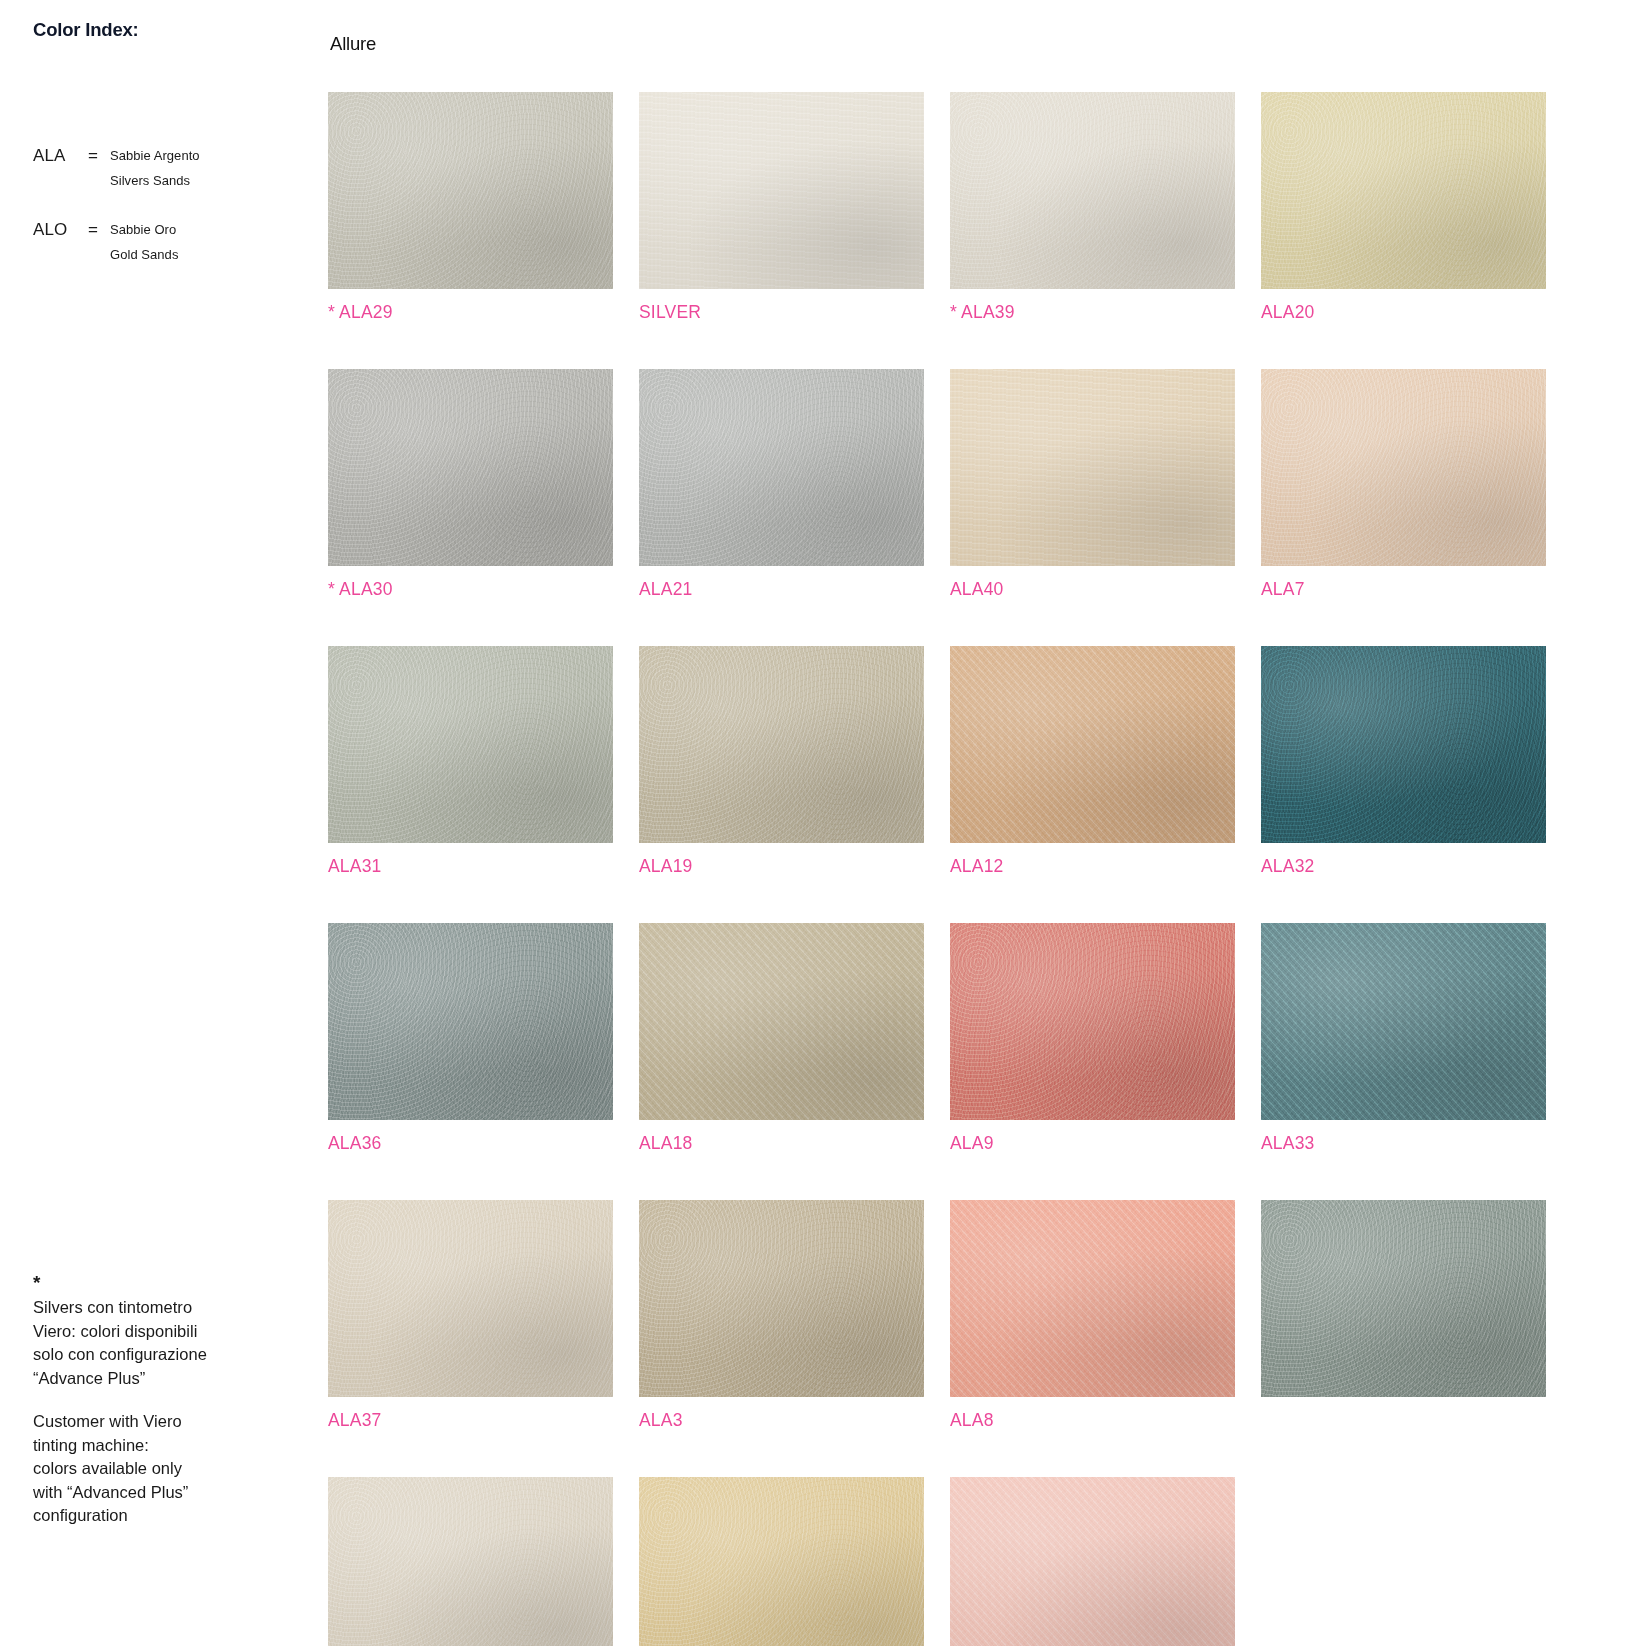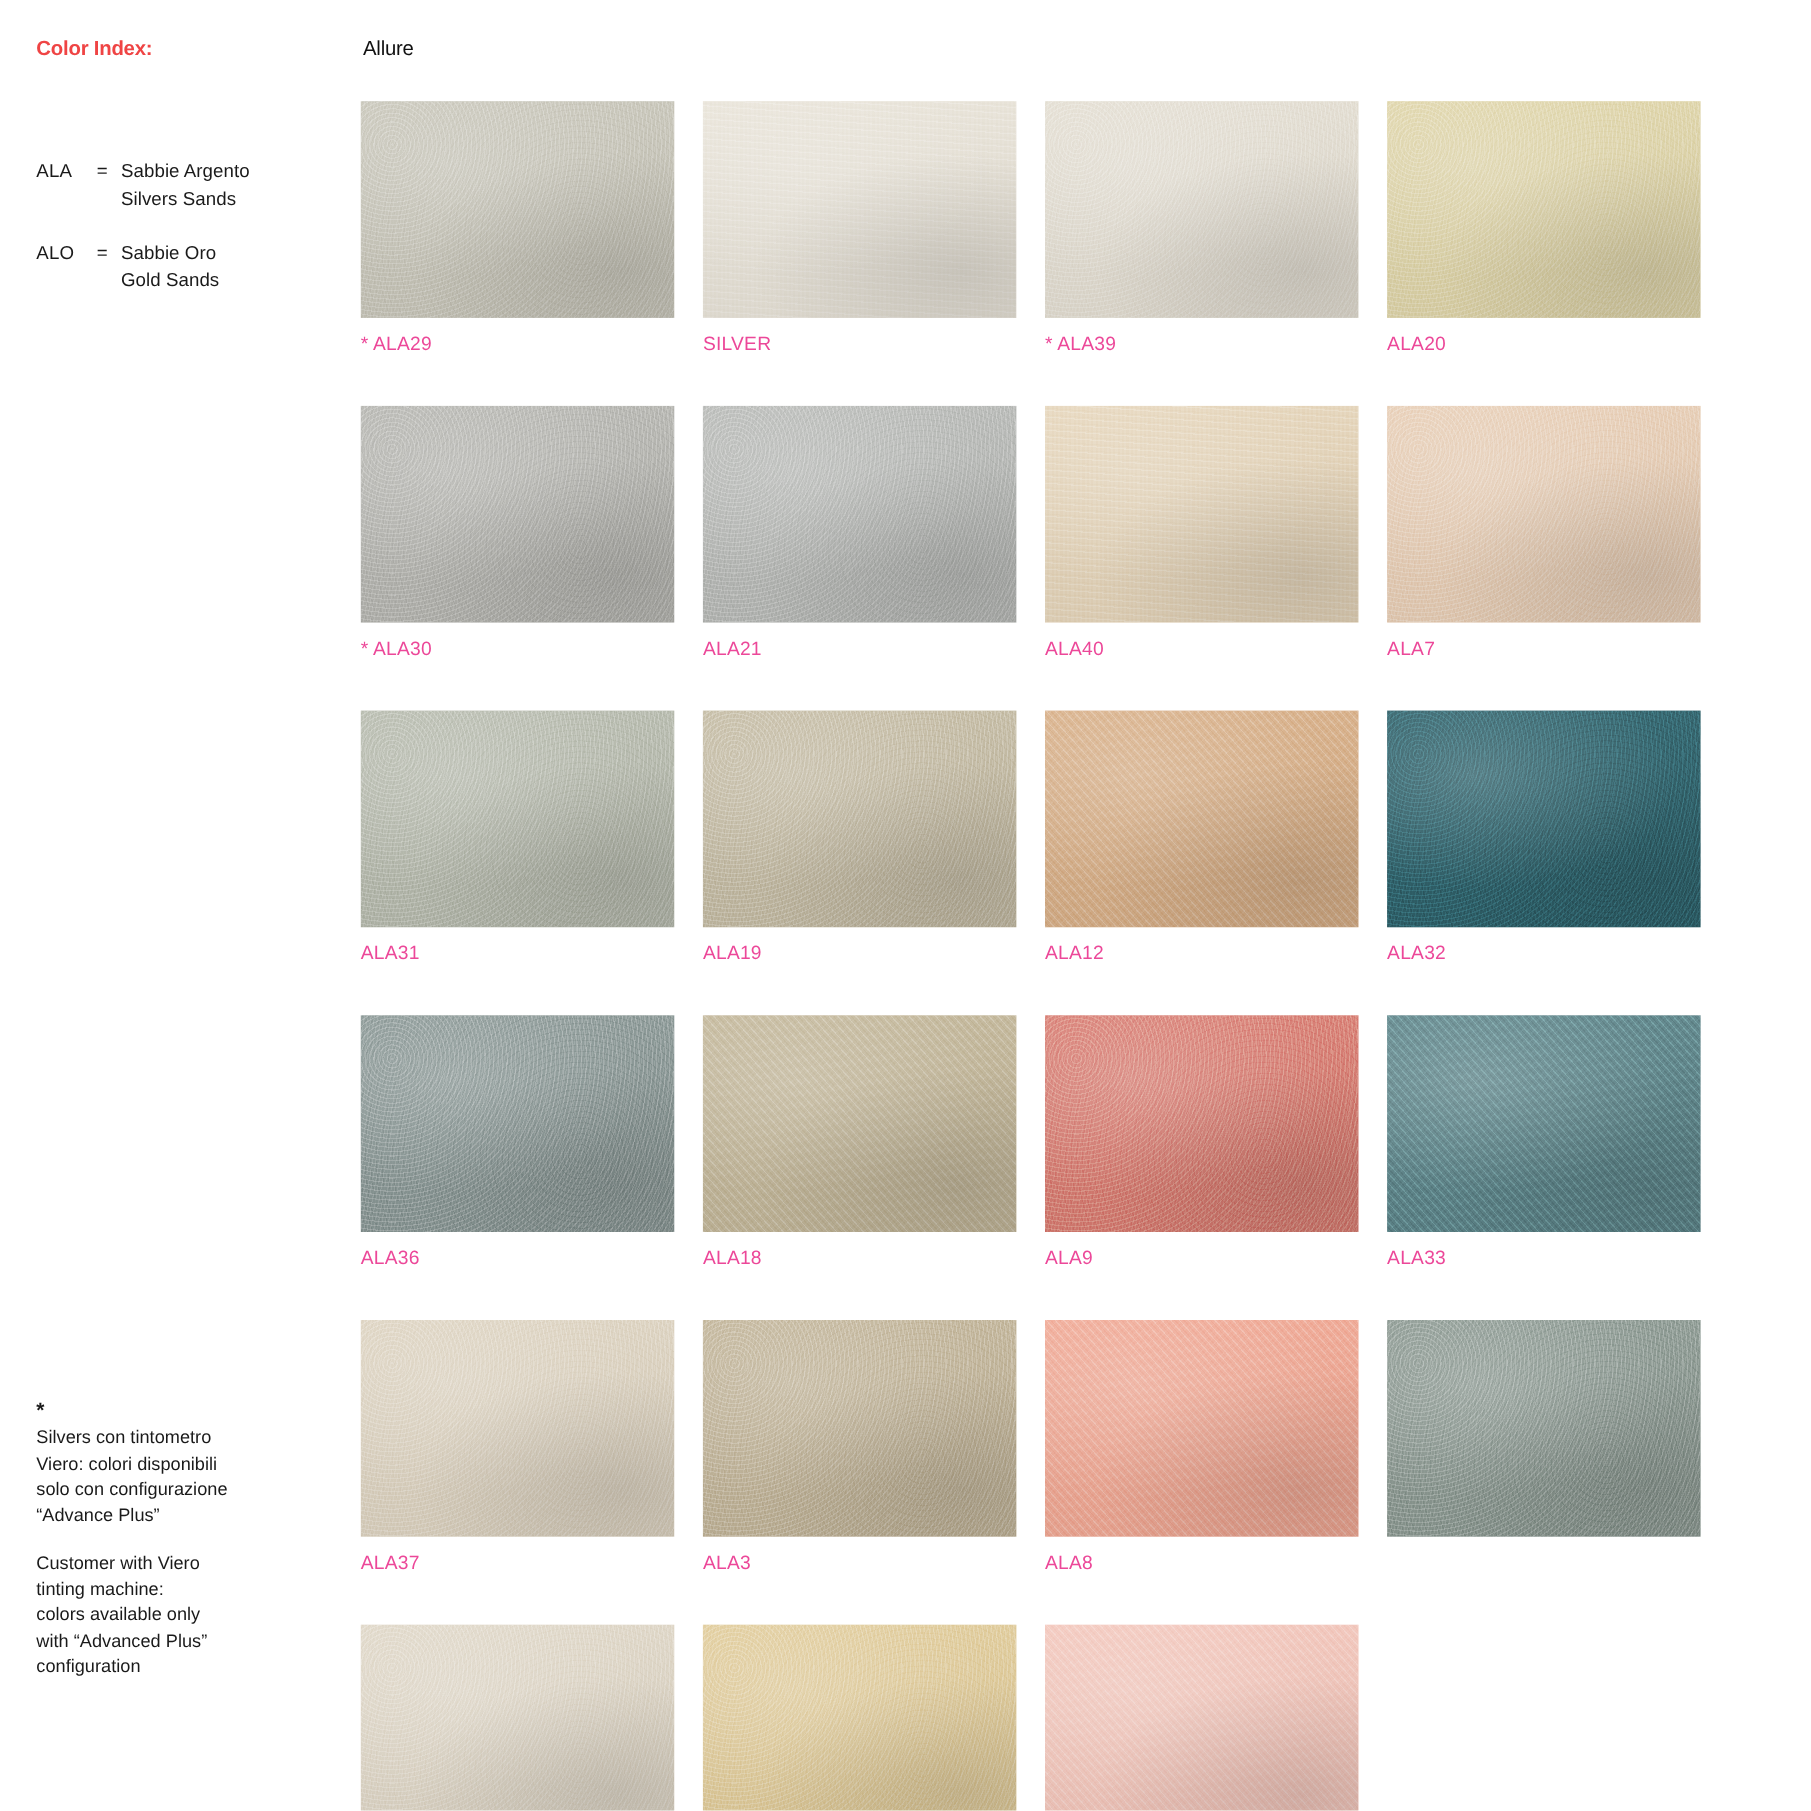--- a/index.html
+++ b/index.html
@@ -10,34 +10,34 @@
     font-family:"Liberation Sans", sans-serif;
     color:#1a1a1a;
     overflow:hidden;
   }
   .page { position:relative; width:1646px; height:1646px; }
 
   
   .sidebar { position:absolute; left:33px; top:0; width:282px; height:1646px; }
 
   .index-title {
-    position:absolute; left:0; top:33px;
+    position:absolute; left:0; top:19px;
     font-size:18.5px; font-weight:bold; letter-spacing:-0.2px;
-    color:#ef4444;
+    color:#0f172a;
   }
 
   .legend { position:absolute; left:0; top:103px; width:282px;margin-top:40px; }
   .legend-entry { display:flex; margin-bottom:24px; }
   .legend-code {
     width:55px; flex:0 0 55px;
     font-size:17px; line-height:25px; color:#1a1a1a;
     letter-spacing:0.1px;
   }
   .legend-eq { width:22px; flex:0 0 22px; font-size:17px; line-height:25px; }
-  .legend-names { font-size:17px; line-height:25px; letter-spacing:0.05px; }
+  .legend-names { font-size:13px; line-height:25px; letter-spacing:0.05px; }
   .legend-names div { white-space:nowrap; }
 
   .footnote { position:absolute; left:0; top:1272px; width:270px; }
   .footnote-star { font-size:19px; line-height:22px; font-weight:bold; margin-bottom:2px; }
   .footnote-block { font-size:16.5px; line-height:23.5px; letter-spacing:0.02px; }
   .footnote-block.second { margin-top:20px; }
   .footnote-block div { white-space:nowrap; }
 
   
   .main { position:absolute; left:328px; top:0; width:1318px; height:1646px; }

